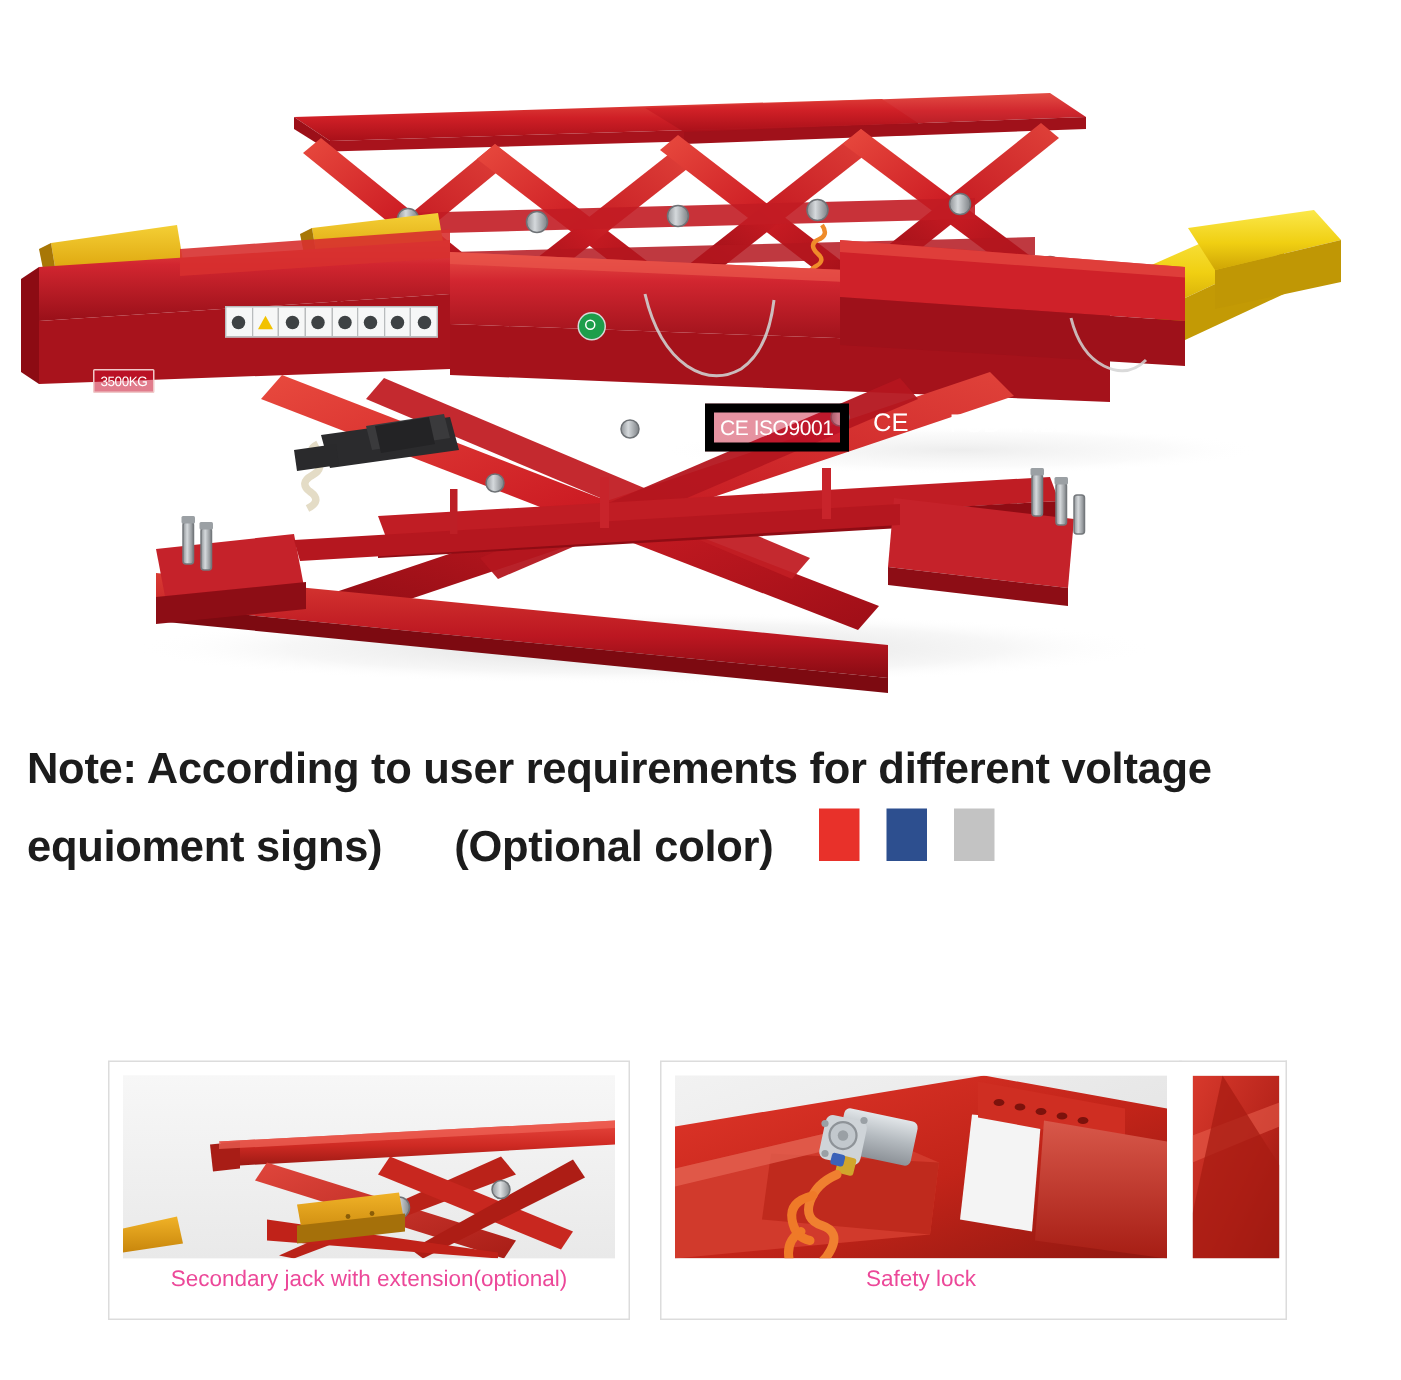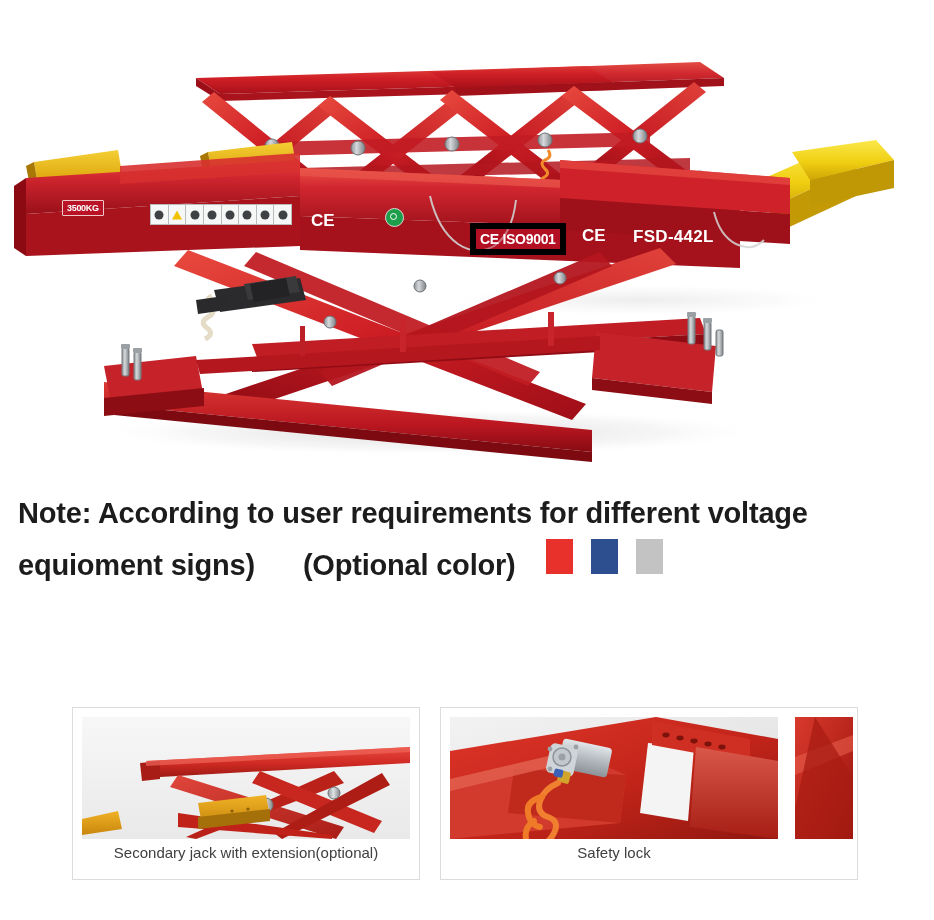--- a/index.html
+++ b/index.html
@@ -110,31 +110,32 @@
     width: 58px;
   }
   .thumb-img svg { display: block; }
   .thumb-caption {
     position: absolute;
     left: 0;
     right: 0;
     top: 136px;
     text-align: center;
     font-size: 15px;
-    color: #404040;
+    color: #ec4899;
     font-family: "Liberation Sans", sans-serif;
   }
 
   
   .hero-label {
     position: absolute;
     font-family: "Liberation Sans", sans-serif;
-    font-weight: bold;
+    font-weight: normal;
     color: #ffffff;
     white-space: nowrap;
+    margin-top: 46px;
   }
   .lbl-ce-1  { left: 311px; top: 211px; font-size: 17px; }
   .lbl-ce-2  { left: 582px; top: 226px; font-size: 17px; }
   .lbl-model { left: 633px; top: 227px; font-size: 17px; letter-spacing: 0.3px; }
   .lbl-cap {
     left: 62px; top: 200px;
     font-size: 9px;
     padding: 2px 4px;
     border: 1px solid #f0c8c8;
     border-radius: 1px;

